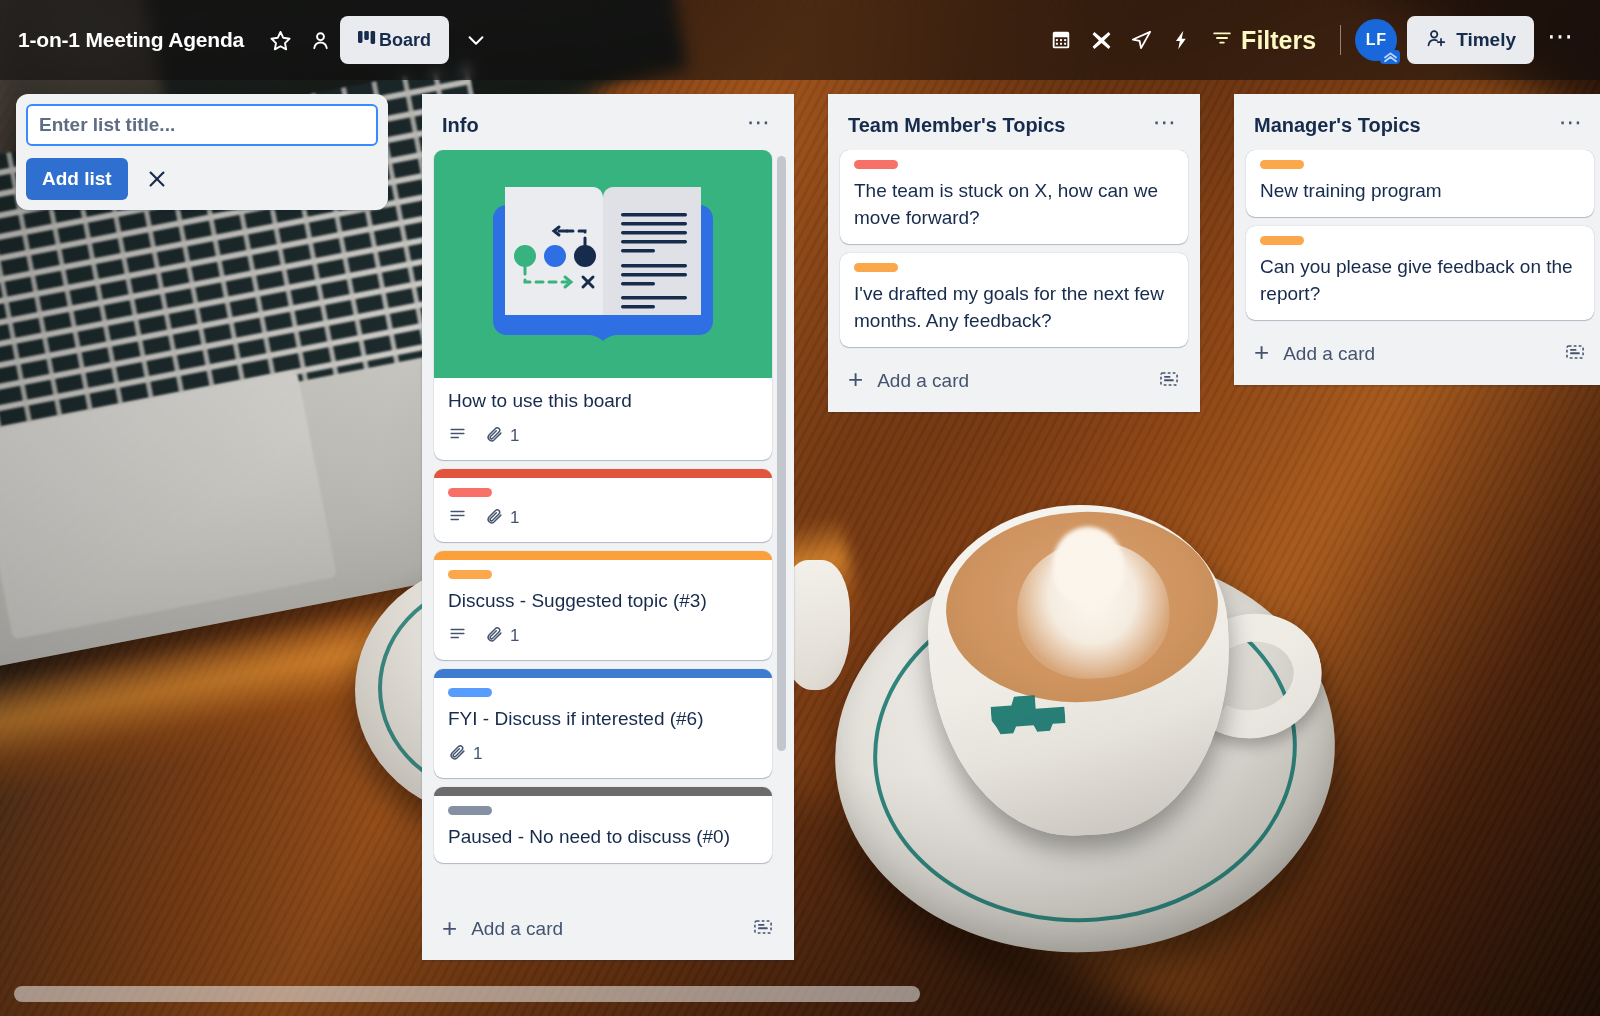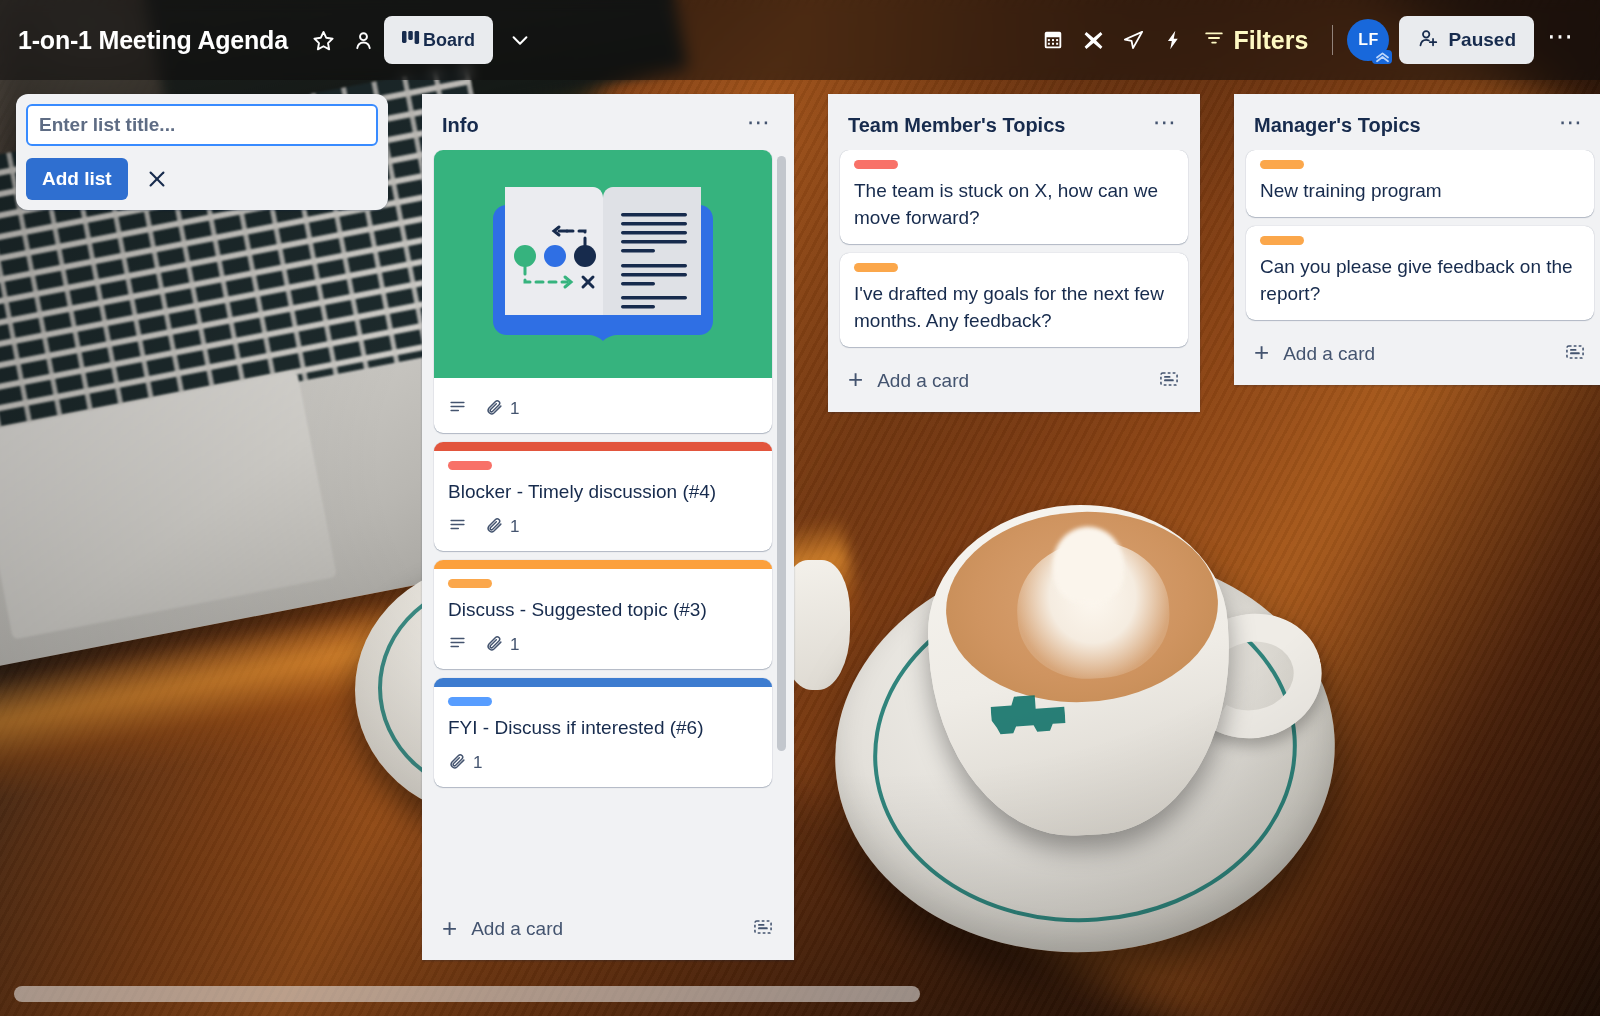--- a/index.html
+++ b/index.html
@@ -185,21 +185,21 @@
   
   #header {
     position: absolute; left:0; top:0; width: 1600px; height: 80px;
     display: flex; align-items: center;
     padding: 0 18px;
     background: rgba(14,13,12,.55);
     backdrop-filter: blur(6px);
     z-index: 30;
   }
   #header .title {
-    font-size: 25px; font-weight: bold; color: #fff;
+    font-size: 21px; font-weight: bold; color: #fff;
     letter-spacing: -.2px;
     margin-right: 16px; white-space: nowrap;
   }
   .hdr-icon-btn {
     width: 40px; height: 40px;
     display:flex; align-items:center; justify-content:center;
     border-radius: 6px; color: #fff;
     cursor: pointer;
   }
   .hdr-icon-btn svg { display:block; }
@@ -509,21 +509,21 @@
 
   <div class="share-btn">
     <span>
       <svg width="22" height="22" viewBox="0 0 24 24" fill="none" stroke="currentColor" stroke-width="1.9" stroke-linecap="round">
         <circle cx="10" cy="8" r="3.5"></circle>
         <path d="M3.8 20c.6-4 3-6 6.2-6 1.1 0 2.1.2 3 .7"></path>
         <line x1="17.5" y1="13" x2="17.5" y2="20"></line>
         <line x1="14" y1="16.5" x2="21" y2="16.5"></line>
       </svg>
     </span>
-    <span>Paused</span>
+    <span>Timely</span>
   </div>
 
   <div class="more-btn">⋯</div>
 </div>
 
 <div id="board">
 
   <div class="composer">
     <input value="" placeholder="Enter list title..." style="">
     <div class="composer-actions">
@@ -576,20 +576,21 @@
               <path d="M50 92 L50 107 L92 107" stroke-dasharray="7 6"></path>
               <path d="M90 102 L96 107 L90 112"></path>
             </g>
             <g stroke="#172b4d" stroke-width="3" stroke-linecap="round">
               <line x1="108" y1="102" x2="118" y2="112"></line>
               <line x1="118" y1="102" x2="108" y2="112"></line>
             </g>
           </svg>
         </div>
         <div class="card-body">
+          <div class="card-title">How to use this board</div>
           <div class="card-badges">
             <span class="badge">
               <span>
                 <svg width="19" height="19" viewBox="0 0 24 24" fill="none" stroke="#44546f" stroke-width="2" stroke-linecap="round">
                   <line x1="4" y1="7" x2="20" y2="7"></line>
                     <line x1="4" y1="12" x2="20" y2="12"></line>
                   <line x1="4" y1="17" x2="13" y2="17"></line>
                 </svg>
               </span>
             </span>
@@ -602,21 +603,20 @@
               <span>1</span>
             </span>
           </div>
         </div>
       </div>
 
       <div class="card">
         <div class="card-topstrip" style="background:#e2553d;"></div>
         <div class="card-body">
           <div class="card-label" style="background:#f87168;"></div>
-          <div class="card-title">Blocker - Timely discussion (#4)</div>
           <div class="card-badges">
             <span class="badge">
               <span>
                 <svg width="19" height="19" viewBox="0 0 24 24" fill="none" stroke="#44546f" stroke-width="2" stroke-linecap="round">
                   <line x1="4" y1="7" x2="20" y2="7"></line>
                     <line x1="4" y1="12" x2="20" y2="12"></line>
                   <line x1="4" y1="17" x2="13" y2="17"></line>
                 </svg>
               </span>
             </span>
@@ -670,20 +670,27 @@
                 <svg width="19" height="19" viewBox="0 0 24 24" fill="none" stroke="#44546f" stroke-width="1.9" stroke-linecap="round">
                   <path d="M20 11.5 11.3 20.2a4.4 4.4 0 0 1-6.2-6.2l8.2-8.2a3 3 0 0 1 4.3 4.3l-8.2 8.2a1.7 1.7 0 0 1-2.4-2.4l7.3-7.3"></path>
                 </svg>
               </span>
               <span>1</span>
             </span>
           </div>
         </div>
       </div>
 
+      <div class="card">
+        <div class="card-topstrip" style="background:#6b6b6b;"></div>
+        <div class="card-body">
+          <div class="card-label" style="background:#8590a2;"></div>
+          <div class="card-title">Paused - No need to discuss (#0)</div>
+        </div>
+      </div>
     </div>
 
     <div class="add-card-row">
       <div class="add-card-left">
         <span class="plus">+</span>
         <span>Add a card</span>
       </div>
       <span>
         <svg width="22" height="22" viewBox="0 0 24 24" fill="none" stroke="#44546f" stroke-width="1.7">
           <rect x="3.2" y="5.5" width="17.6" height="13" rx="2" stroke-dasharray="3 2.4"></rect>

